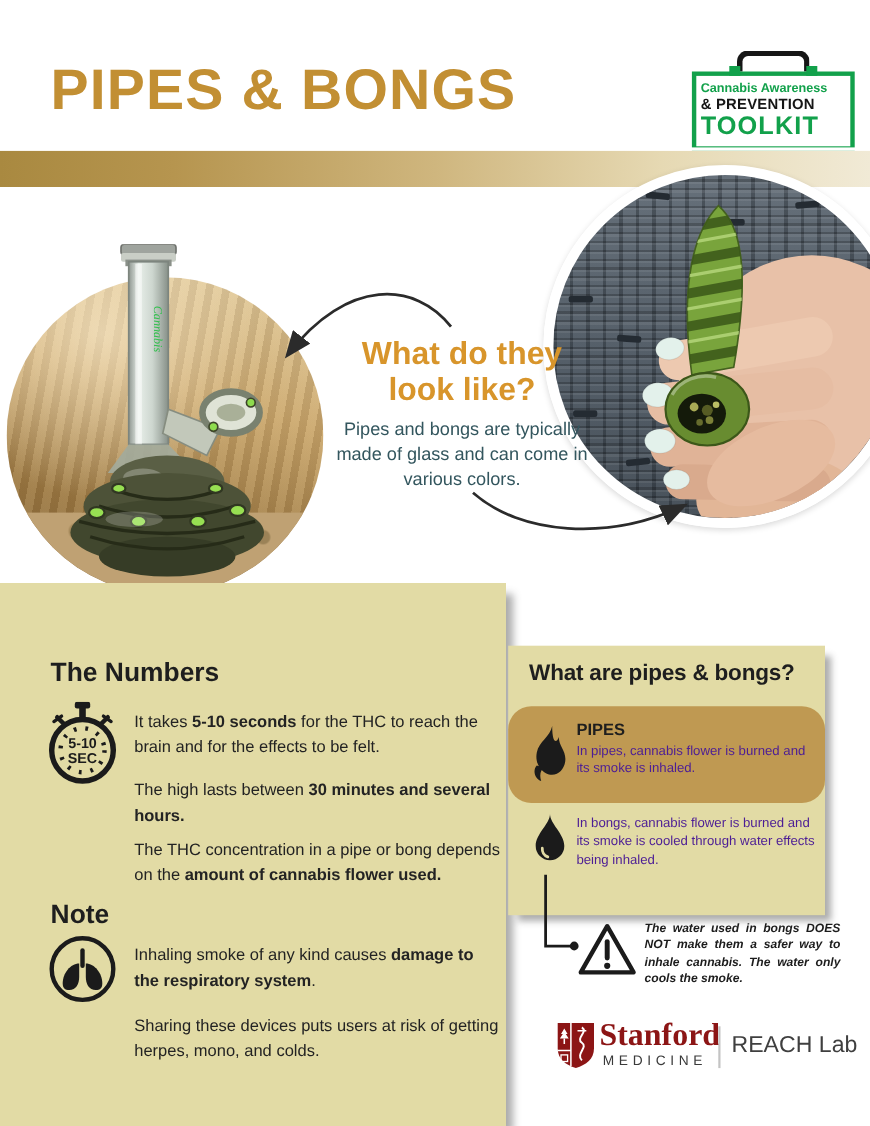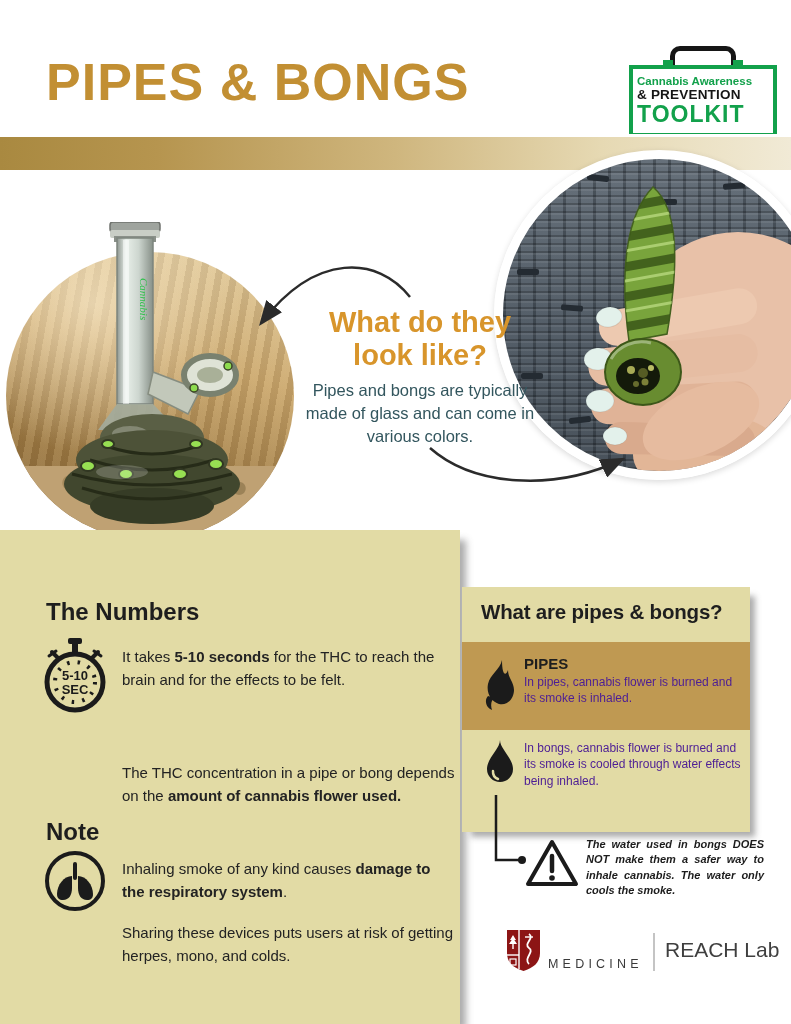--- a/index.html
+++ b/index.html
@@ -56,21 +56,21 @@
   
   .left-box{left:0;top:530px;width:460px;height:494px;background:#E2DBA5;box-shadow:8px 8px 7px -2px rgba(70,70,70,.45);}
   .left-box h3,.right-box h3{margin:0;color:#1e1e1e;}
   .lb-h{position:absolute;left:46px;font-size:24px;font-weight:bold;}
   .lb-p{position:absolute;left:122px;width:334px;margin:0;font-size:15px;line-height:1.5;color:#232323;}
   .lb-p b{font-weight:bold;}
   .icon-slot{position:absolute;left:42px;}
 
   .right-box{left:462px;top:587px;width:288px;height:245px;background:#E2DBA5;box-shadow:7px 7px 6px -2px rgba(70,70,70,.45);}
   .rb-h{position:absolute;left:19px;top:13px;font-size:20.5px;font-weight:bold;letter-spacing:-.2px;}
-  .band{position:absolute;left:0;top:55px;width:288px;height:88px;background:#BF9952;}
+  .band{position:absolute;left:0;top:55px;width:288px;height:88px;background:#BF9952;border-radius:21px;}
   .rb-label{font-size:15px;font-weight:bold;color:#1e1e1e;margin:0 0 2px 0;}
   .rb-body{font-size:12px;line-height:1.36;color:#4c1d95;margin:0;}
   .band-text{position:absolute;left:62px;top:13px;width:222px;}
   .flame-slot{position:absolute;left:18px;top:16px;}
   .drop-slot{position:absolute;left:22px;top:152px;}
   .bongs-text{position:absolute;left:62px;top:153px;width:224px;}
 
   
   .connector-svg{left:485px;top:795px;width:100px;height:75px;}
   .warn-tri{left:524px;top:838px;width:56px;height:52px;}
@@ -239,20 +239,21 @@
         <line x1="56" y1="14" x2="49" y2="21" stroke="#1b1b1b" stroke-width="4" stroke-linecap="round"></line>
         <line x1="59" y1="18" x2="52" y2="13" stroke="#1b1b1b" stroke-width="3" stroke-linecap="round"></line>
         <circle cx="33" cy="44" r="28" fill="none" stroke="#1b1b1b" stroke-width="5"></circle>
         <circle cx="33" cy="44" r="20" fill="none" stroke="#1b1b1b" stroke-width="4" stroke-dasharray="2.5 8.2"></circle>
         <text x="33" y="42" text-anchor="middle" font-size="13" font-weight="bold" fill="#1b1b1b" font-family="Liberation Sans, sans-serif">5-10</text>
         <text x="33" y="56" text-anchor="middle" font-size="13" font-weight="bold" fill="#1b1b1b" font-family="Liberation Sans, sans-serif">SEC</text>
       </svg>
     </span>
 
     <p class="lb-p" style="top:116px;"><span>It takes </span><b>5-10 seconds</b><span> for the THC to reach the brain and for the effects to be felt.</span></p>
+    <p class="lb-p" style="top:178px;"><span>The high lasts between </span><b>30 minutes and several hours.</b></p>
     <p class="lb-p" style="top:232px;"><span>The THC concentration in a pipe or bong depends on the </span><b>amount of cannabis flower used.</b></p>
 
     <h3 class="lb-h" style="top:288px;">Note</h3>
 
     <span class="icon-slot" style="top:320px;left:44px;">
       <svg width="62" height="62" viewBox="0 0 62 62">
         <circle cx="31" cy="31" r="28" fill="none" stroke="#1b1b1b" stroke-width="4"></circle>
         <rect x="29" y="12" width="4" height="18" rx="2" fill="#1b1b1b"></rect>
         <path d="M28 26 C20 26 13 35 13 44 C13 48 15 50 19 50 C25 50 28 45 28 38 Z" fill="#1b1b1b"></path>
         <path d="M34 26 C42 26 49 35 49 44 C49 48 47 50 43 50 C37 50 34 45 34 38 Z" fill="#1b1b1b"></path>
@@ -304,17 +305,18 @@
   <svg class="abs shield-svg" viewBox="0 0 35 43">
     <path d="M1 1 H34 V24 C34 34 27 39 17.5 42 C8 39 1 34 1 24 Z" fill="#8C1515"></path>
     <line x1="13" y1="1" x2="13" y2="40" stroke="#fff" stroke-width="1.4"></line>
     <line x1="1" y1="26" x2="13" y2="26" stroke="#fff" stroke-width="1.4"></line>
     <path d="M7 6 L10 11 L4 11 Z M7 9 L11 15 L3 15 Z" fill="#fff"></path>
     <line x1="7" y1="15" x2="7" y2="20" stroke="#fff" stroke-width="1.4"></line>
     <rect x="4" y="30" width="6" height="6" fill="none" stroke="#fff" stroke-width="1.2"></rect>
     <path d="M23 5 C29 9 17 15 23 19 C29 23 17 29 23 35" stroke="#fff" stroke-width="1.8" fill="none"></path>
     <line x1="19" y1="8" x2="27" y2="8" stroke="#fff" stroke-width="1.4"></line>
   </svg>
+  <p class="abs sf-name">Stanford</p>
   <p class="abs sf-med">MEDICINE</p>
   <div class="abs sf-div"></div>
   <p class="abs sf-lab">REACH Lab</p>
 
 </div>
 
 </body></html>

